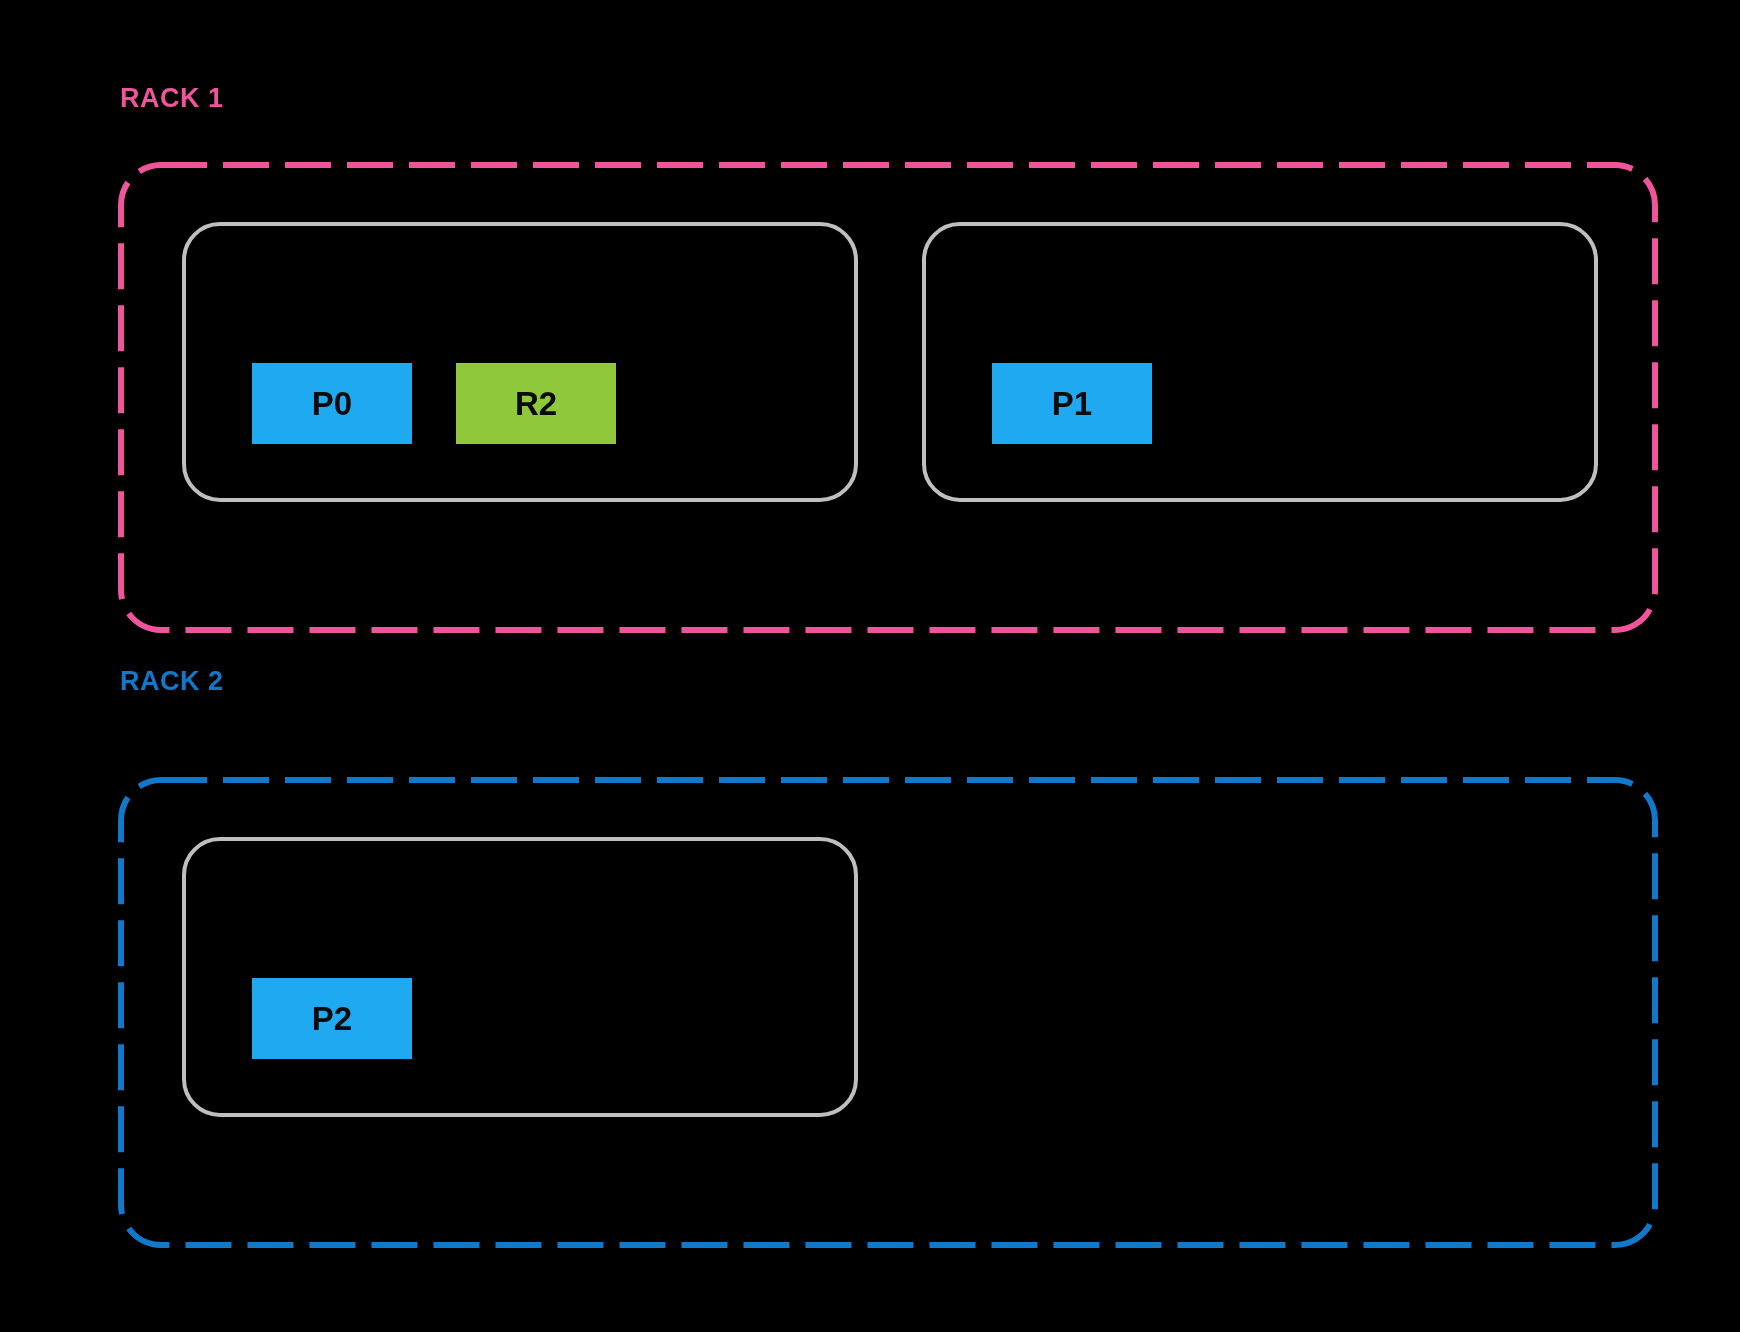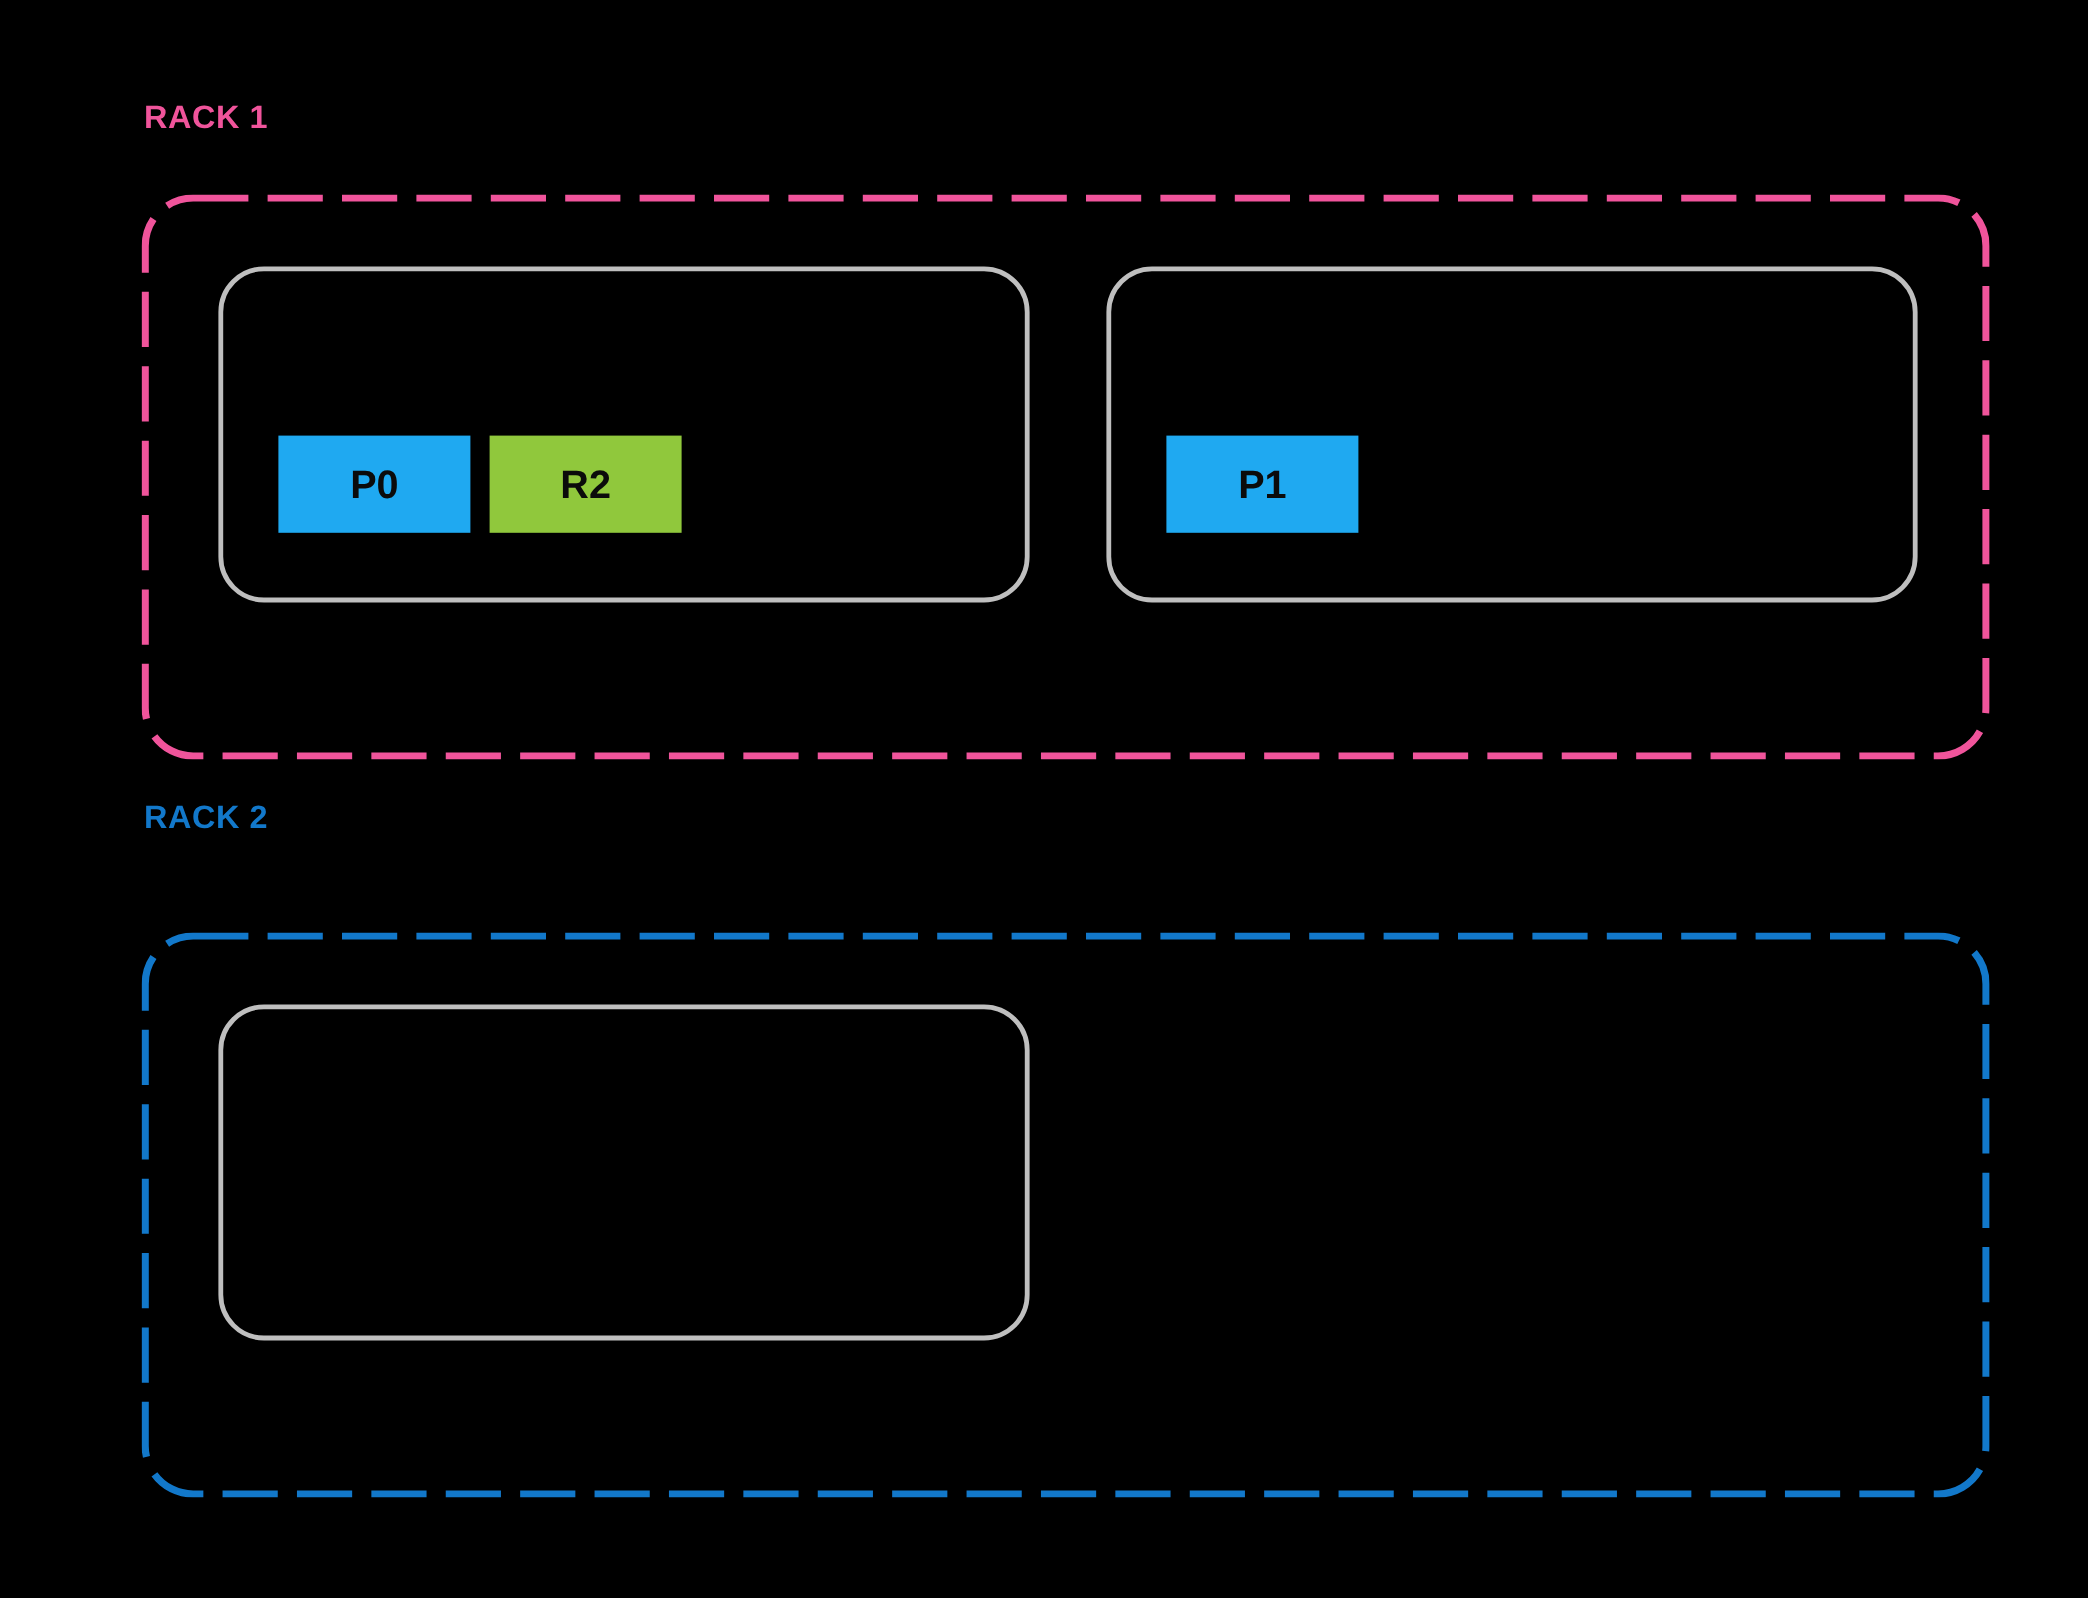--- a/index.html
+++ b/index.html
@@ -54,24 +54,24 @@
     width: 676px;
     box-sizing: border-box;
     border: 4px solid var(--host-border, #BFBFBF);
     border-radius: 38px;
   }
   .host.host-a { left: 64px; }
   .host.host-b { left: 804px; }
 
   .block-row {
     position: absolute;
-    left: 46px;
+    left: 66px;
     top: 137px;
     display: flex;
-    gap: 16px;
+    gap: 44px;
     align-items: center;
   }
   .block {
     width: 160px;
     height: 81px;
     display: flex;
     align-items: center;
     justify-content: center;
     font-size: 33px;
     font-weight: 700;
@@ -108,18 +108,19 @@
 
   <h2 class="rack-label rack2">RACK 2</h2>
 
   <div class="rack-box rack2">
     <svg class="dash-svg" viewBox="0 0 1540 471" aria-hidden="true">
       <rect class="dash-rect" x="3" y="3" width="1534" height="465" rx="40" fill="none" stroke-width="6" stroke-dasharray="46 16"></rect>
     </svg>
 
     <div class="host host-a">
       <div class="block-row">
+        <div class="block primary">P2</div>
       </div>
     </div>
 
   </div>
 
 </div>
 
 </body></html>

